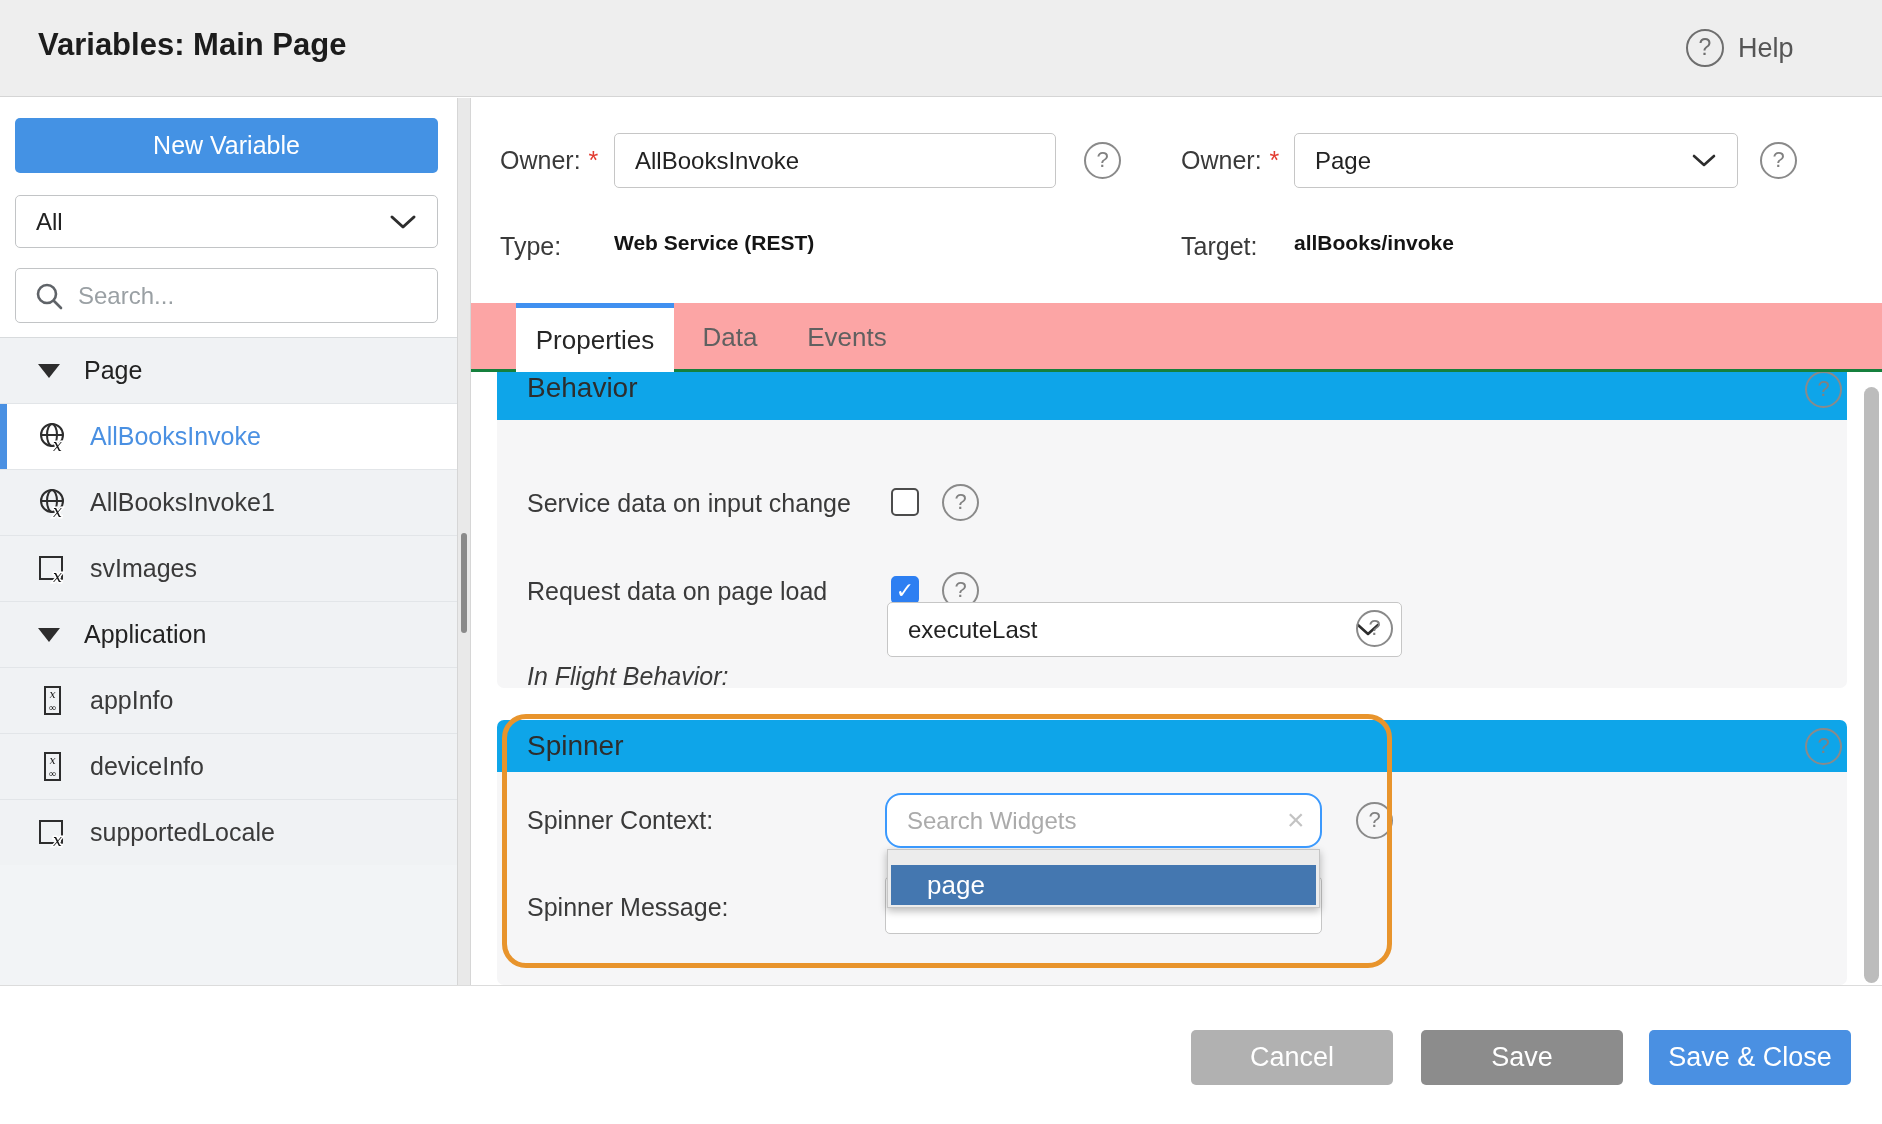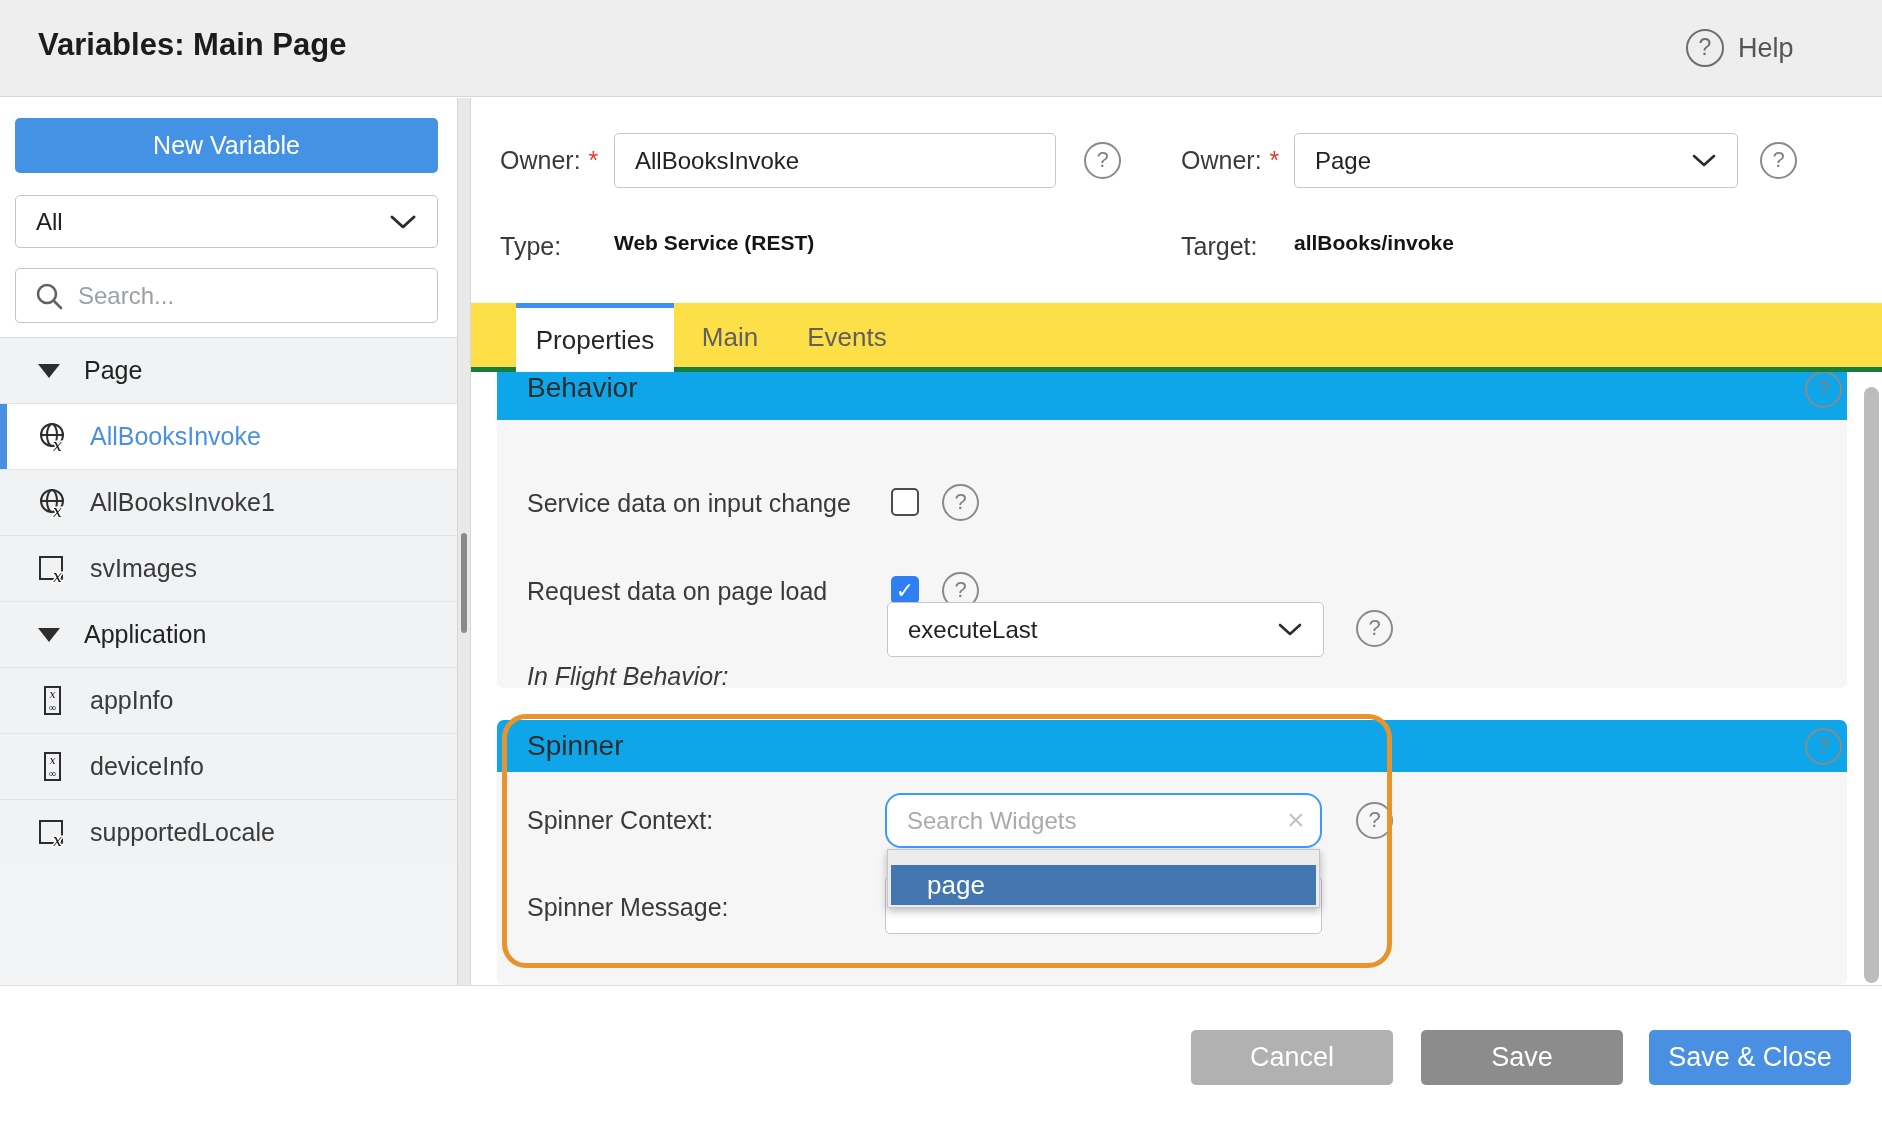--- a/index.html
+++ b/index.html
@@ -51,21 +51,21 @@
   .text-input { background:#fff; border:1px solid #c6c6c6; border-radius:5px; font-size:24px; color:#222;
                 padding:0 20px; font-family:inherit; outline:none; }
   .fake-select { background:#fff; border:1px solid #c6c6c6; border-radius:5px; display:flex; align-items:center;
                  padding:0 20px; font-size:24px; color:#222; cursor:pointer; }
   .fake-select .spacer { flex:1; }
   .bold-val { font-size:21px; font-weight:700; color:#141414; }
   .q-icon { width:37px; height:37px; border:2.5px solid #8a8a8a; border-radius:50%; color:#818181;
             font-size:22px; line-height:32px; text-align:center; cursor:pointer; background:transparent; }
 
   
-  .tabstrip { left:471px; top:303px; width:1411px; height:69px; background:#fde047; border-bottom:5px solid #15803d; }
+  .tabstrip { left:471px; top:303px; width:1411px; height:69px; background:#fca5a5; border-bottom:3px solid #15803d; }
   .tab { position:absolute; top:0; height:69px; display:flex; align-items:center; justify-content:center;
          font-size:26px; color:#606060; cursor:pointer; }
   .tab.active { background:#ffffff; border-top:5px solid #4090f0; color:#262626; height:70px; }
 
   
   .content-clip { left:471px; top:372px; width:1411px; height:613px; overflow:hidden; background:#ffffff; }
   .section-bar { position:absolute; left:26px; width:1350px; height:58px; background:#0ea5e9; border-radius:7px 7px 0 0; }
   .section-title { position:absolute; left:30px; top:50%; transform:translateY(-50%); font-size:28px; color:#2d2d2d; }
   .section-body { position:absolute; left:26px; width:1350px; background:#f6f6f7; border-radius:0 0 7px 7px; }
   .row-label { position:absolute; font-size:25px; color:#3a3a3a; }
@@ -230,42 +230,42 @@
   </div>
   <div class="abs q-icon" style="left:1760px; top:142px;">?</div>
 
   <div class="abs field-label" style="left:500px; top:232px;">Type:</div>
   <div class="abs bold-val" style="left:614px; top:231px;">Web Service (REST)</div>
   <div class="abs field-label" style="left:1181px; top:232px;">Target:</div>
   <div class="abs bold-val" style="left:1294px; top:231px;">allBooks/invoke</div>
 
   <div class="abs tabstrip">
     <div class="tab active" style="left:45px; width:158px;">Properties</div>
-    <div class="tab" style="left:203px; width:112px;">Main</div>
+    <div class="tab" style="left:203px; width:112px;">Data</div>
     <div class="tab" style="left:315px; width:122px;">Events</div>
   </div>
 
   <div class="abs content-clip">
 
     <div class="section-bar" style="top:-16px; height:64px;">
       <div class="section-title">Behavior</div>
     </div>
     <div class="abs q-icon" style="left:1334px; top:-1px;">?</div>
 
     <div class="section-body" style="top:48px; height:268px;">
       <div class="row-label" style="left:30px; top:69px;">Service data on input change</div>
       <div class="checkbox" style="left:394px; top:68px;"></div>
       <div class="abs q-icon" style="left:445px; top:64px;">?</div>
 
       <div class="row-label" style="left:30px; top:157px;">Request data on page load</div>
       <div class="checkbox checked" style="left:394px; top:156px;">✓</div>
       <div class="abs q-icon" style="left:445px; top:152px;">?</div>
 
       <div class="row-label" style="left:30px; top:242px;font-style:italic;">In Flight Behavior:</div>
-      <div class="fake-select" style="position:absolute; left:390px; top:182px; width:437px; height:55px;">
+      <div class="fake-select" style="position:absolute; left:390px; top:182px; width:515px; height:55px;">
         <span>executeLast</span>
         <span class="spacer"></span>
         <span>
           <svg width="26" height="15" viewBox="0 0 26 15">
               <polyline points="3,3 13,12 23,3" fill="none" stroke="#2d2d2d" stroke-width="2.6" stroke-linecap="round" stroke-linejoin="round"></polyline>
             </svg>
         </span>
       </div>
       <div class="abs q-icon" style="left:859px; top:190px;">?</div>
     </div>

